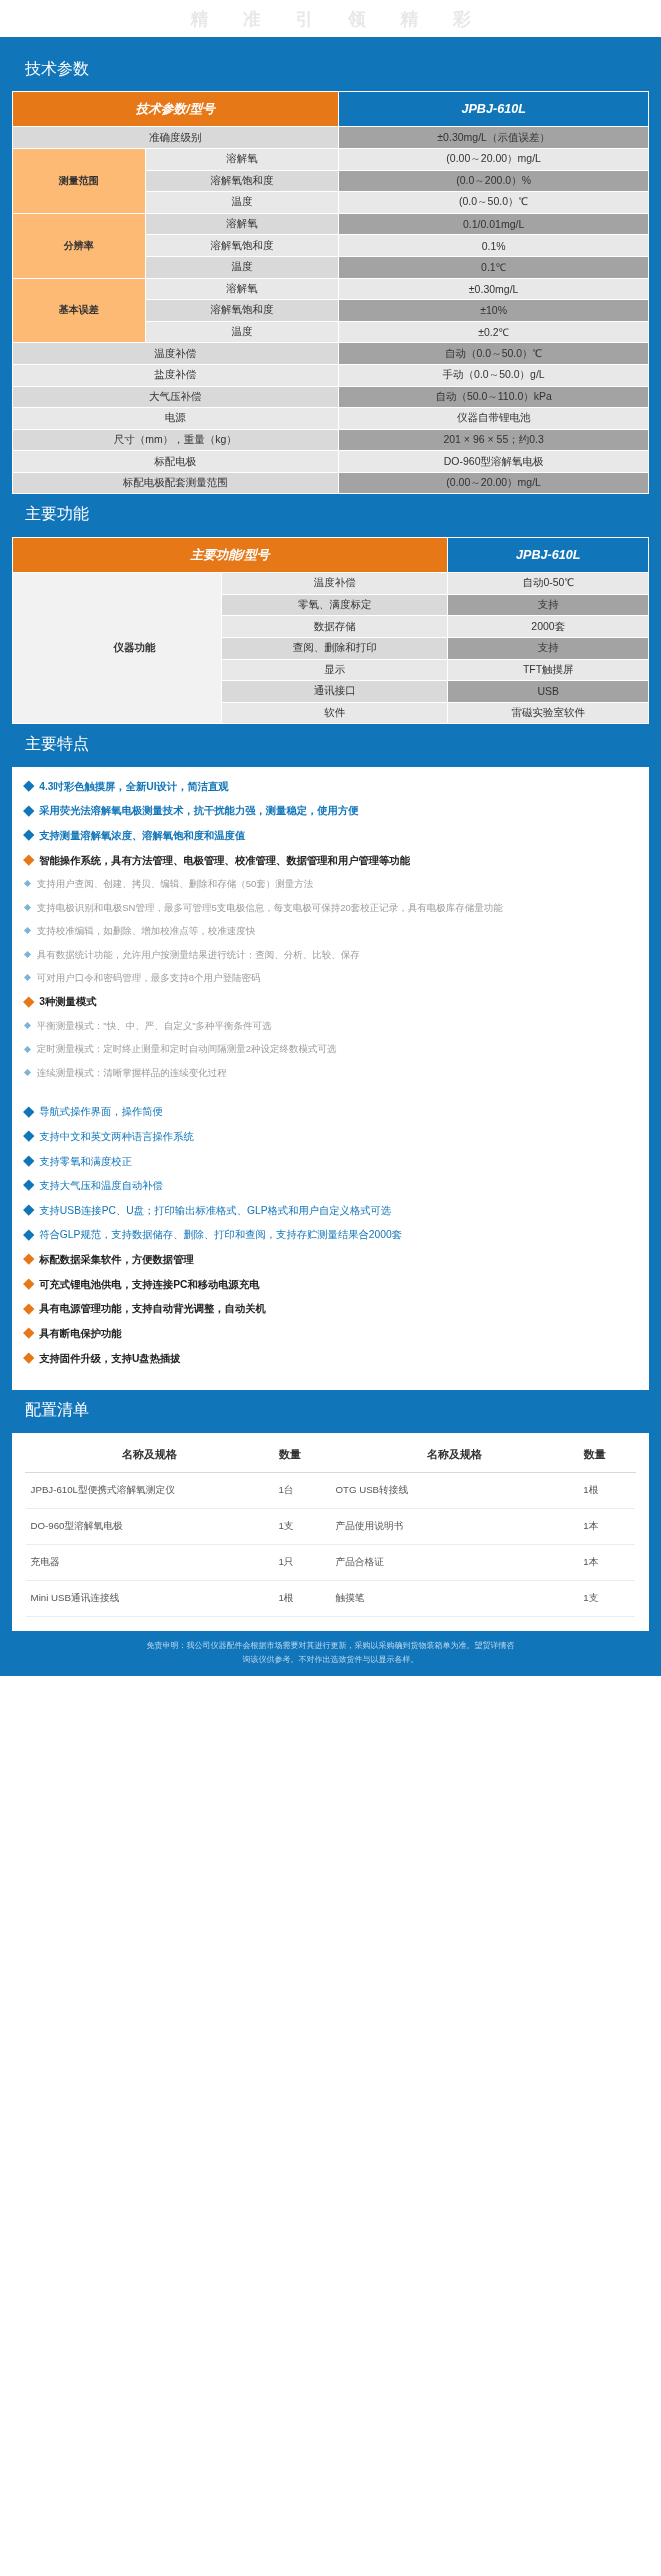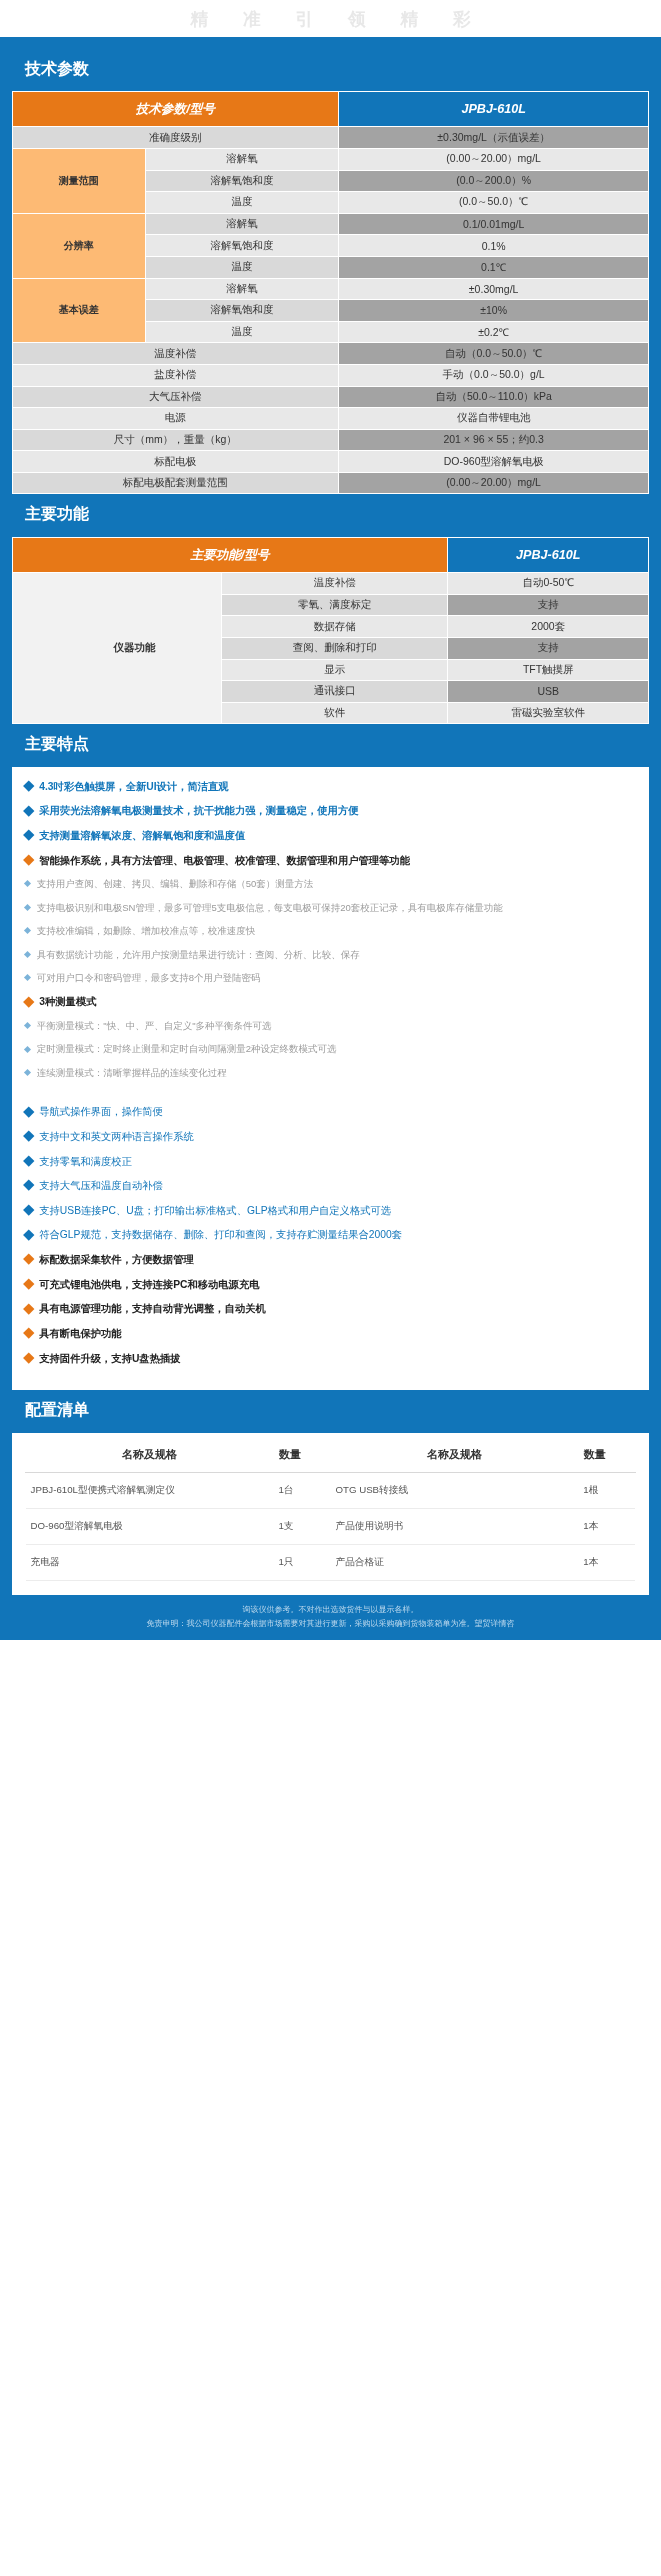--- a/index.html
+++ b/index.html
@@ -29,21 +29,21 @@
   
   .blue-body {
     background: #1175b9;
     padding: 11.7px 11.7px 0 11.7px;
   }
 
   
   .section-title {
     color: #ffffff;
     font-size: 16px;
-    font-weight: bold;
+    font-weight: normal;
     padding: 10px 13.4px 11.7px 13.4px;
   }
 
   
   table { border-collapse: collapse; width: 100%; background: #fff; }
   td, th { border: 0.8px solid #ffffff; }
 
   .tbl-head td {
     background: #e77817;
     color: #ffffff;
@@ -401,24 +401,30 @@
           <td class="qty">1支</td>
           <td class="name">产品使用说明书</td>
           <td class="qty">1本</td>
         </tr>
         <tr>
           <td class="name">充电器</td>
           <td class="qty">1只</td>
           <td class="name">产品合格证</td>
           <td class="qty">1本</td>
         </tr>
+        <tr>
+          <td class="name">Mini USB通讯连接线</td>
+          <td class="qty">1根</td>
+          <td class="name">触摸笔</td>
+          <td class="qty">1支</td>
+        </tr>
       </tbody>
         </table>
     </div>
 
     <div class="footer">
+      <div>免责申明：我公司仪器配件会根据市场需要对其进行更新，采购以采购确到货物装箱单为准。望贸详情咨</div>
       <div>询该仪供参考。不对作出选致货件与以显示各样。</div>
-      <div>免责申明：我公司仪器配件会根据市场需要对其进行更新，采购以采购确到货物装箱单为准。望贸详情咨</div>
     </div>
 
   </div>
 </div>
 
 
 </body></html>

